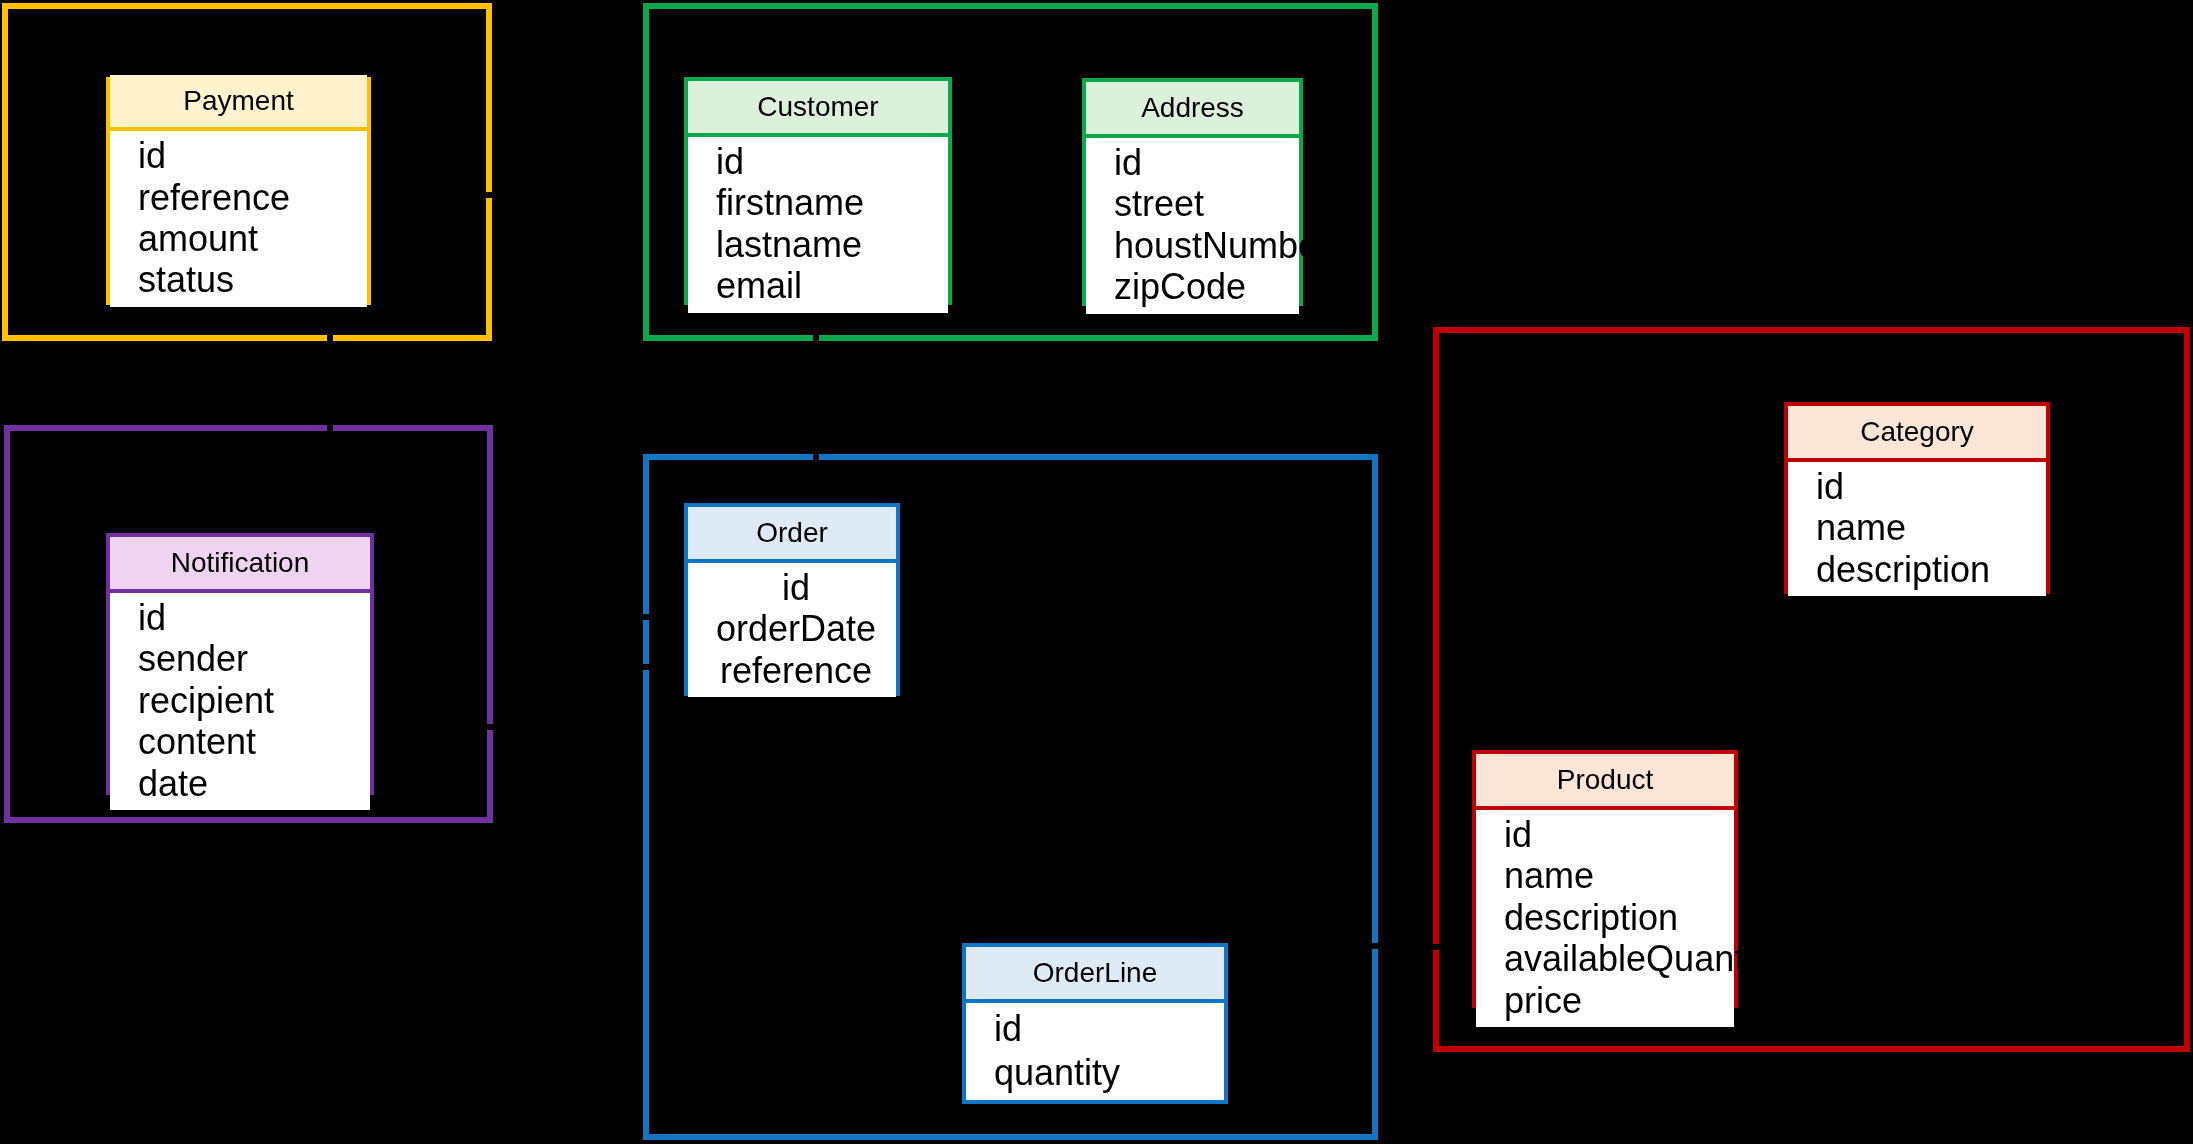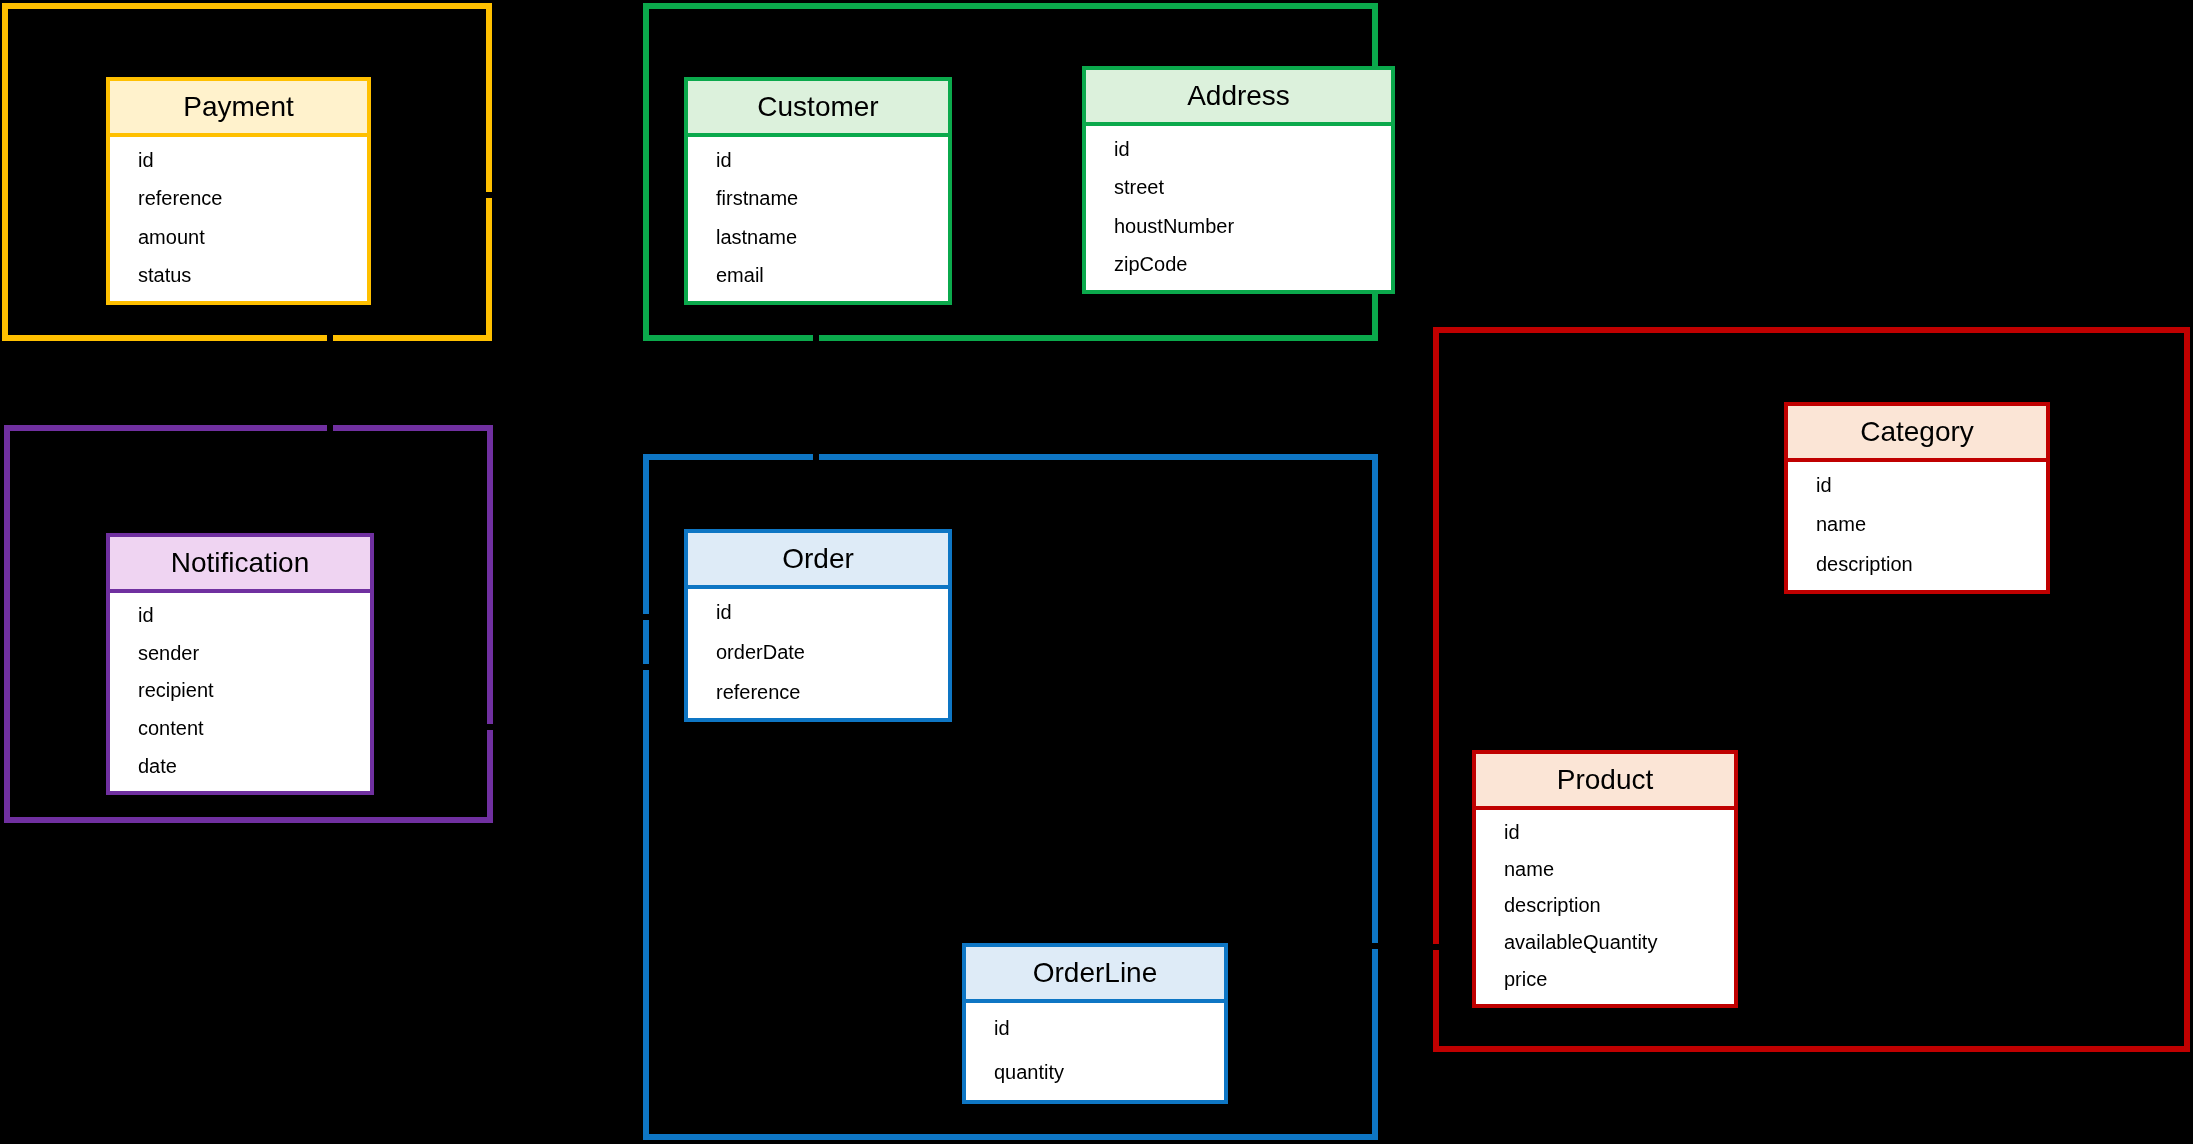--- a/index.html
+++ b/index.html
@@ -27,34 +27,34 @@
   #n-order-left-2    {left:639px; top:664px; width:16px; height:6px;}
   #n-order-right     {left:1368px;top:943px; width:16px; height:6px;}
   #n-product-left    {left:1429px;top:944px; width:16px; height:6px;}
 
   
   .entity{position:absolute;z-index:3;border-style:solid;border-width:4px;background:#fff;
           box-sizing:border-box;display:flex;flex-direction:column;}
   .entity-header{height:52px;flex:0 0 52px;border-bottom-style:solid;border-bottom-width:4px;
           display:flex;align-items:center;justify-content:center;font-size:28px;}
   .entity-body{flex:1 1 auto;display:flex;flex-direction:column;justify-content:space-around;
-          padding:4px 20px 6px 28px;font-size:20px;background:#fff;}
+          padding:4px 20px 6px 28px;font-size:36px;background:#fff;}
   .field{white-space:nowrap;line-height:1.15;}
 
   .c-orange{border-color:#FFC000;justify-content:center;} .c-orange .entity-header{background:#FFF2CC;border-bottom-color:#FFC000;}
   .c-green {border-color:#0BA94C;} .c-green  .entity-header{background:#DCF1DC;border-bottom-color:#0BA94C;}
   .c-purple{border-color:#7030A0;} .c-purple .entity-header{background:#EFD4F2;border-bottom-color:#7030A0;}
   .c-blue  {border-color:#0E76C4;} .c-blue   .entity-header{background:#DEEBF7;border-bottom-color:#0E76C4;}
   .c-red   {border-color:#C00000;} .c-red    .entity-header{background:#FBE5D6;border-bottom-color:#C00000;}
 
   #tbl-payment      {left:106px; top:77px;  width:265px; height:228px;}
   #tbl-customer     {left:684px; top:77px;  width:268px; height:228px;}
-  #tbl-address      {left:1082px;top:66px;  width:313px; height:228px;}
+  #tbl-address      {left:1082px;top:78px;  width:221px; height:228px;}
   #tbl-notification {left:106px; top:533px; width:268px; height:262px;}
-  #tbl-order        {left:684px; top:529px; width:268px; height:193px;}
+  #tbl-order        {left:684px; top:503px; width:216px; height:193px;text-align:center;}
   #tbl-orderline    {left:962px; top:943px; width:266px; height:161px;}
   #tbl-category     {left:1784px;top:402px; width:266px; height:192px;}
   #tbl-product      {left:1472px;top:750px; width:266px; height:258px;}
 </style>
 </head>
 <body>
 
 <div id="canvas">
 
   <div class="context" id="ctx-payment"></div>

